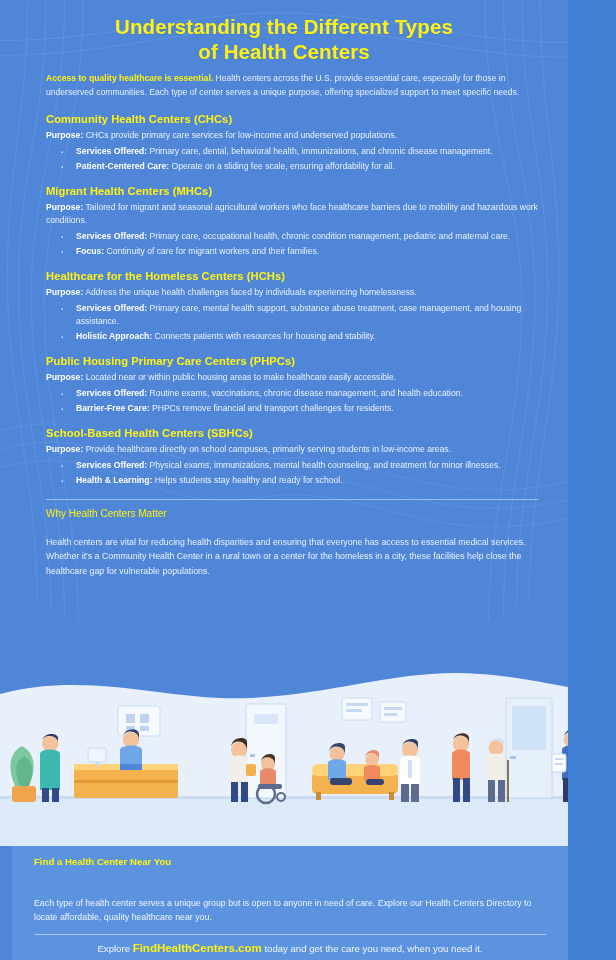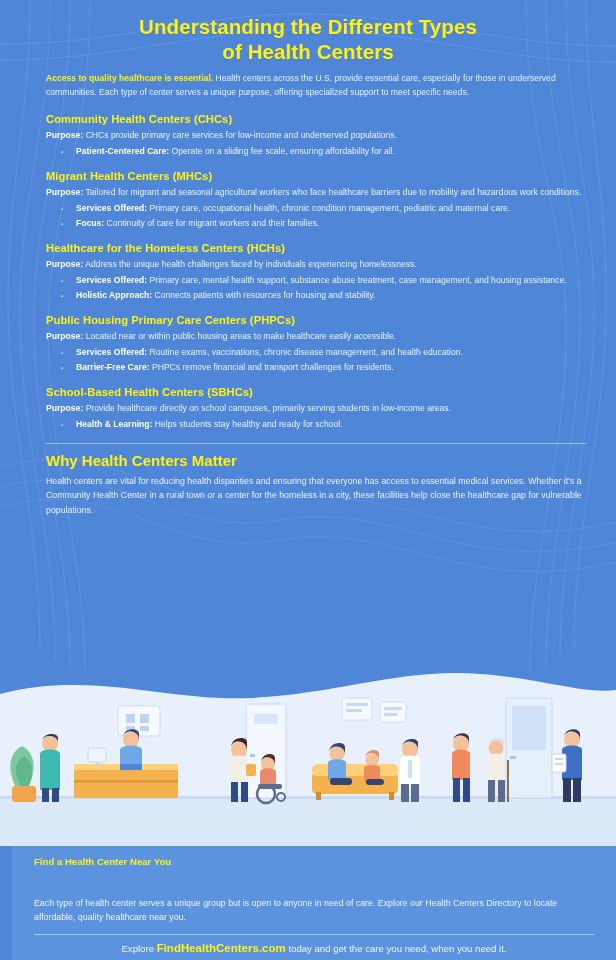--- a/index.html
+++ b/index.html
@@ -5,21 +5,21 @@
   * { box-sizing: border-box; margin: 0; padding: 0; }
   html, body {
     width: 616px;
     height: 960px;
     background: #3f7fd4;
     font-family: "Liberation Sans", sans-serif;
     overflow: hidden;
   }
   .page {
     position: relative;
-    width: 616px;
+    width: 568px;
     height: 960px;
     background: linear-gradient(180deg, #4f86d8 0%, #4f86d8 68%, #4f86d8 100%);
     overflow: hidden;
   }
   
   .bg-swirls {
     position: absolute;
     inset: 0;
     opacity: .35;
     pointer-events: none;
@@ -87,23 +87,23 @@
   }
   .bullets li b { color: #ffffff; font-weight: bold; }
 
   .matter {
     margin-top: 2px;
     border-top: 1px solid rgba(255,255,255,.45);
     padding-top: 8px;
   }
   .matter h3 {
     color: #fff212;
-    font-size: 15px;
-    font-weight: bold;
-    margin-bottom: 5px;
+    font-size: 10px;
+    font-weight: normal;
+    margin-bottom: 16px;
   }
   .matter p {
     font-size: 8.8px;
     line-height: 1.65;
     color: #eaf2fd;
   }
 
   
   .illus {
     position: absolute;
@@ -190,20 +190,21 @@
       <p class="intro">
         <b>Access to quality healthcare is essential.</b><span> Health centers across the U.S. provide essential care, especially for those in underserved communities. Each type of center serves a unique purpose, offering specialized support to meet specific needs.</span>
       </p>
 
       <div>
         <div class="sec-title">Community Health Centers (CHCs)</div>
         <p class="purpose">
           <b>Purpose:</b><span> CHCs provide primary care services for low-income and underserved populations.</span>
         </p>
         <ul class="bullets">
+          <li><b>Services Offered:</b><span> Primary care, dental, behavioral health, immunizations, and chronic disease management.</span></li>
           <li><b>Patient-Centered Care:</b><span> Operate on a sliding fee scale, ensuring affordability for all.</span></li>
         </ul>
       </div>
 
       <div>
         <div class="sec-title">Migrant Health Centers (MHCs)</div>
         <p class="purpose">
           <b>Purpose:</b><span> Tailored for migrant and seasonal agricultural workers who face healthcare barriers due to mobility and hazardous work conditions.</span>
         </p>
         <ul class="bullets">
@@ -233,20 +234,21 @@
           <li><b>Barrier-Free Care:</b><span> PHPCs remove financial and transport challenges for residents.</span></li>
         </ul>
       </div>
 
       <div>
         <div class="sec-title">School-Based Health Centers (SBHCs)</div>
         <p class="purpose">
           <b>Purpose:</b><span> Provide healthcare directly on school campuses, primarily serving students in low-income areas.</span>
         </p>
         <ul class="bullets">
+          <li><b>Services Offered:</b><span> Physical exams, immunizations, mental health counseling, and treatment for minor illnesses.</span></li>
           <li><b>Health &amp; Learning:</b><span> Helps students stay healthy and ready for school.</span></li>
         </ul>
       </div>
 
       <div class="matter">
         <h3>Why Health Centers Matter</h3>
         <p>Health centers are vital for reducing health disparities and ensuring that everyone has access to essential medical services. Whether it's a Community Health Center in a rural town or a center for the homeless in a city, these facilities help close the healthcare gap for vulnerable populations.</p>
       </div>
 
     </div>

